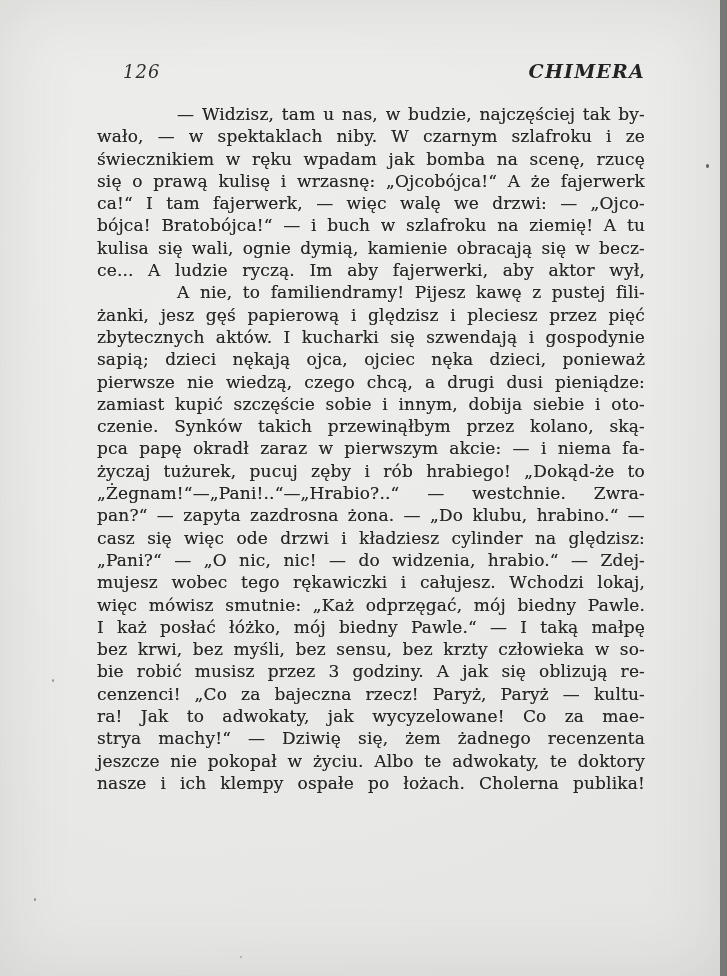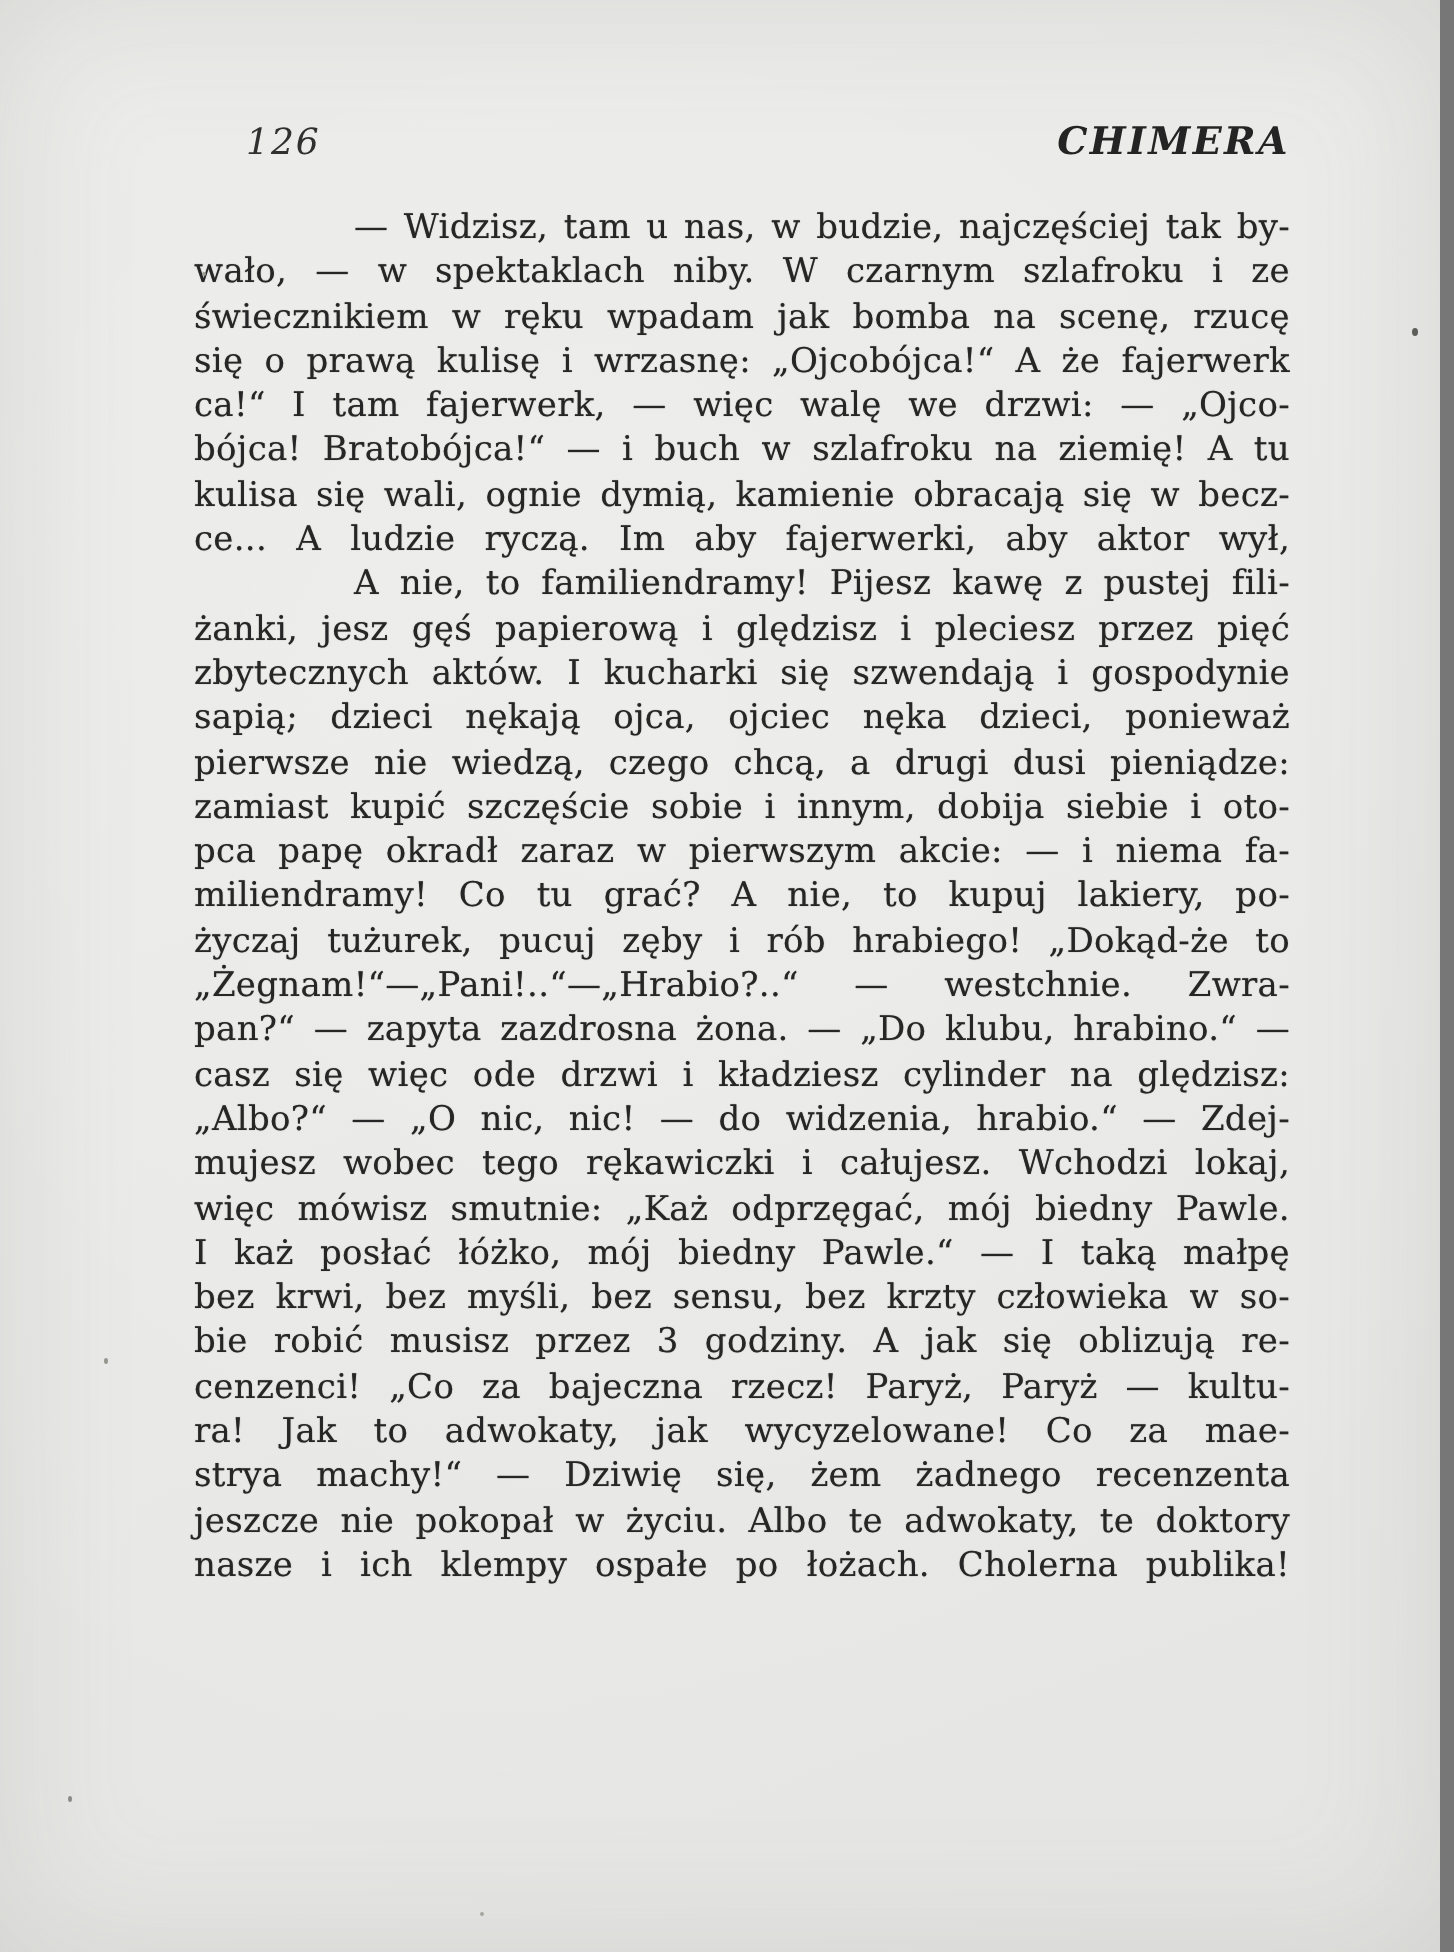--- a/index.html
+++ b/index.html
@@ -94,27 +94,27 @@
     <div class="line">bójca! Bratobójca!“ — i buch w szlafroku na ziemię! A tu</div>
     <div class="line">kulisa się wali, ognie dymią, kamienie obracają się w becz-</div>
     <div class="line">ce... A ludzie ryczą. Im aby fajerwerki, aby aktor wył,</div>
 
     <div class="line indent">A nie, to familiendramy! Pijesz kawę z pustej fili-</div>
     <div class="line">żanki, jesz gęś papierową i ględzisz i pleciesz przez pięć</div>
     <div class="line">zbytecznych aktów. I kucharki się szwendają i gospodynie</div>
     <div class="line">sapią; dzieci nękają ojca, ojciec nęka dzieci, ponieważ</div>
     <div class="line">pierwsze nie wiedzą, czego chcą, a drugi dusi pieniądze:</div>
     <div class="line">zamiast kupić szczęście sobie i innym, dobija siebie i oto-</div>
+    <div class="line">czenie. Synków takich przewinąłbym przez kolano, ską-</div>
     <div class="line">pca papę okradł zaraz w pierwszym akcie: — i niema fa-</div>
-    <div class="line">miliendramy! Co tu grać? A nie, to kupuj lakiery, po-</div>
     <div class="line">życzaj tużurek, pucuj zęby i rób hrabiego! „Dokąd-że to</div>
     <div class="line">„Żegnam!“—„Pani!..“—„Hrabio?..“ — westchnie. Zwra-</div>
     <div class="line">pan?“ — zapyta zazdrosna żona. — „Do klubu, hrabino.“ —</div>
     <div class="line">casz się więc ode drzwi i kładziesz cylinder na ględzisz:</div>
-    <div class="line">„Albo?“ — „O nic, nic! — do widzenia, hrabio.“ — Zdej-</div>
+    <div class="line">„Pani?“ — „O nic, nic! — do widzenia, hrabio.“ — Zdej-</div>
     <div class="line">mujesz wobec tego rękawiczki i całujesz. Wchodzi lokaj,</div>
     <div class="line">więc mówisz smutnie: „Każ odprzęgać, mój biedny Pawle.</div>
     <div class="line">I każ posłać łóżko, mój biedny Pawle.“ — I taką małpę</div>
     <div class="line">bez krwi, bez myśli, bez sensu, bez krzty człowieka w so-</div>
     <div class="line">bie robić musisz przez 3 godziny. A jak się oblizują re-</div>
     <div class="line">cenzenci! „Co za bajeczna rzecz! Paryż, Paryż — kultu-</div>
     <div class="line">ra! Jak to adwokaty, jak wycyzelowane! Co za mae-</div>
     <div class="line">strya machy!“ — Dziwię się, żem żadnego recenzenta</div>
     <div class="line">jeszcze nie pokopał w życiu. Albo te adwokaty, te doktory</div>
     <div class="line">nasze i ich klempy ospałe po łożach. Cholerna publika!</div>

